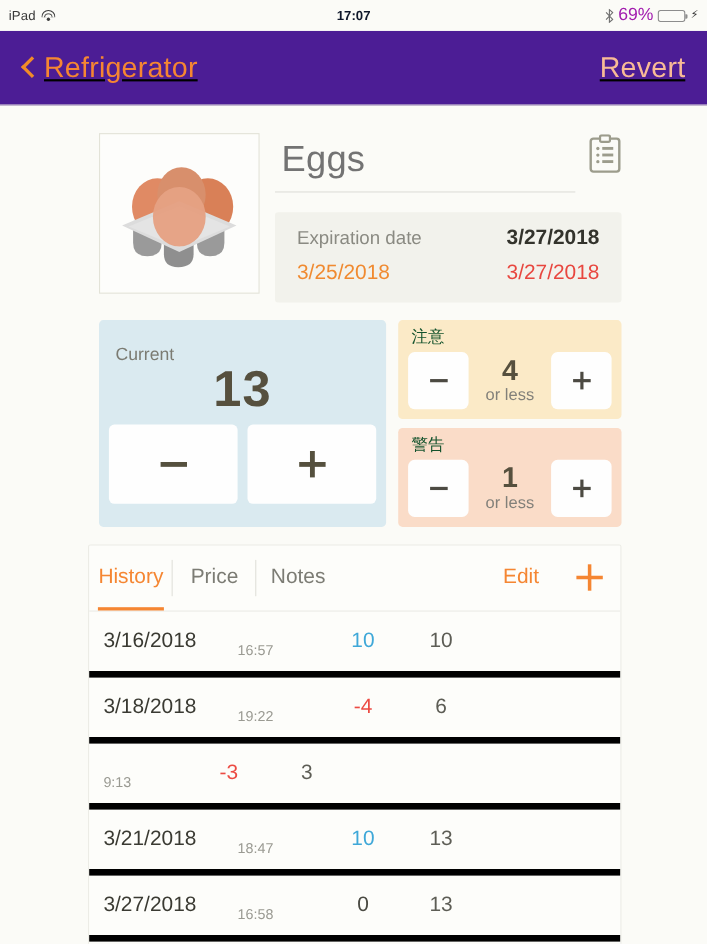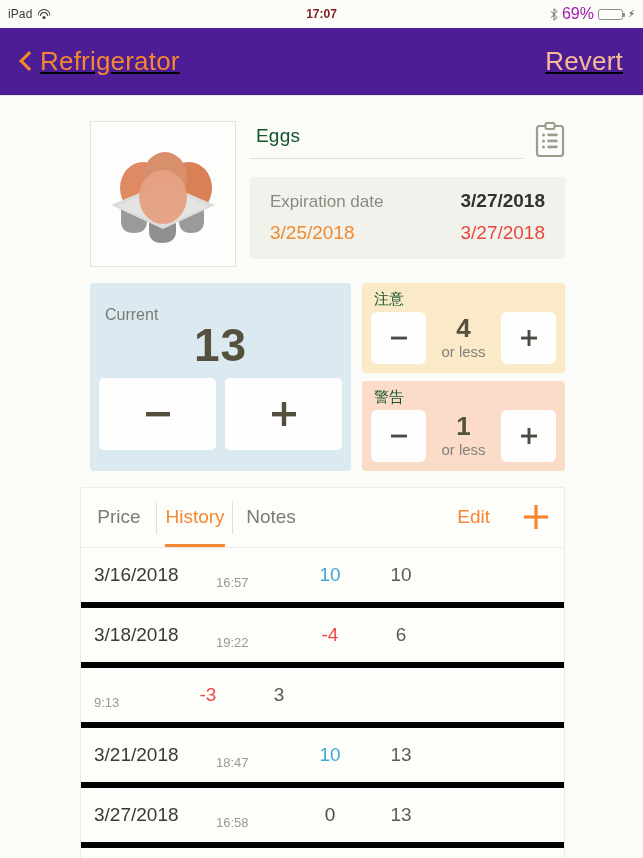--- a/index.html
+++ b/index.html
@@ -28,21 +28,21 @@
     border-radius: 50% 50% 0 0 / 100% 100% 0 0; left: 50%; transform: translateX(-50%);
   }
   .wifi-icon i:nth-child(1) { width: 13px; height: 6.5px; top: 0; }
   .wifi-icon i:nth-child(2) { width: 8px; height: 4px; top: 2.6px; }
   .wifi-icon i:nth-child(3) {
     width: 3px; height: 3px; bottom: 0; top: auto; border: none;
     background: #3a3a3a; border-radius: 50%;
   }
   .sb-center {
     position: absolute; left: 0; right: 0; text-align: center;
-    font-size: 12px; font-weight: bold; color: #7f1d1d;
+    font-size: 12px; font-weight: bold; color: #0f172a;
     pointer-events: none;
   }
   .sb-right {
     margin-left: auto; display: flex; align-items: center; gap: 4px;
     position: relative; z-index: 2;
   }
   .bt-icon { width: 8px; height: 13px; }
   .sb-batt-pct { font-size: 16px; color: #a21caf; text-align: right; }
   .batt {
     width: 25px; height: 11px; border: 1px solid #8d8d8d; border-radius: 2.5px;
@@ -96,21 +96,21 @@
   }
   .eggbox { width: 124px; height: 110px; }
 
   .top-right { flex: 1; display: flex; flex-direction: column; }
   .name-row { display: flex; align-items: flex-start; gap: 12px; }
   .name-field {
     flex: 1;
     border-bottom: 1px solid #dededa;
     padding: 4px 2px 11px 6px;
   }
-  .name-text { font-size: 19px; color: #14532d; letter-spacing: .2px; }
+  .name-text { font-size: 33px; color: #737373; letter-spacing: .2px; }
   .clipboard-icon { width: 30px; height: 36px; flex: 0 0 30px; margin-top: 1px; cursor: pointer; }
 
   .expiry-panel {
     background: #f2f2ec;
     border-radius: 3px;
     margin-top: 18px;
     padding: 13px 20px 15px 20px;
   }
   .exp-row { display: flex; align-items: baseline; }
   .exp-label { font-size: 17px; color: #8a8a82; }
@@ -360,22 +360,22 @@
             </svg>
           </div>
         </div>
       </div>
 
     </div>
   </div>
 
   <div class="tab-card">
     <div class="tabs">
+      <div class="tab tab-active sep">History</div>
       <div class="tab tab-inactive sep">Price</div>
-      <div class="tab tab-active sep">History</div>
       <div class="tab tab-inactive">Notes</div>
       <div class="tabs-spacer"></div>
       <div class="tab-edit">Edit</div>
       <div class="tab-plus">
         <svg width="30" height="30" viewBox="0 0 30 30">
           <rect x="3" y="13.4" width="24" height="3.2" fill="#f58632"></rect>
           <rect x="13.4" y="3" width="3.2" height="24" fill="#f58632"></rect>
         </svg>
       </div>
     </div>

